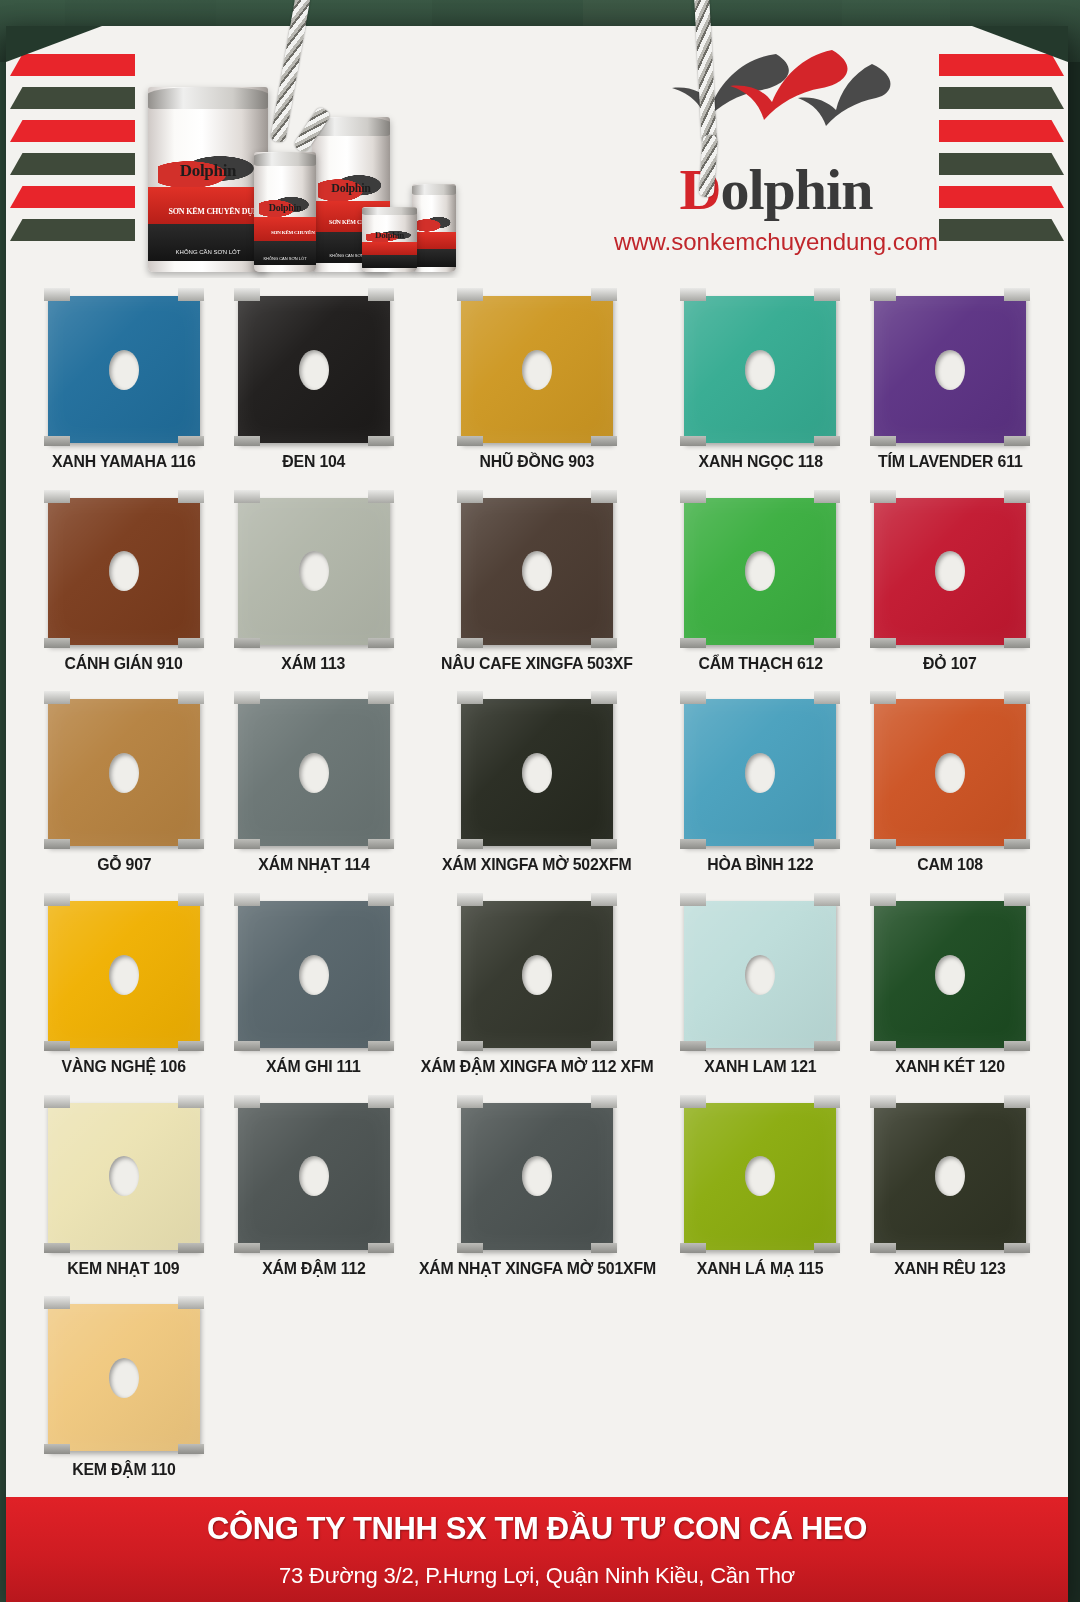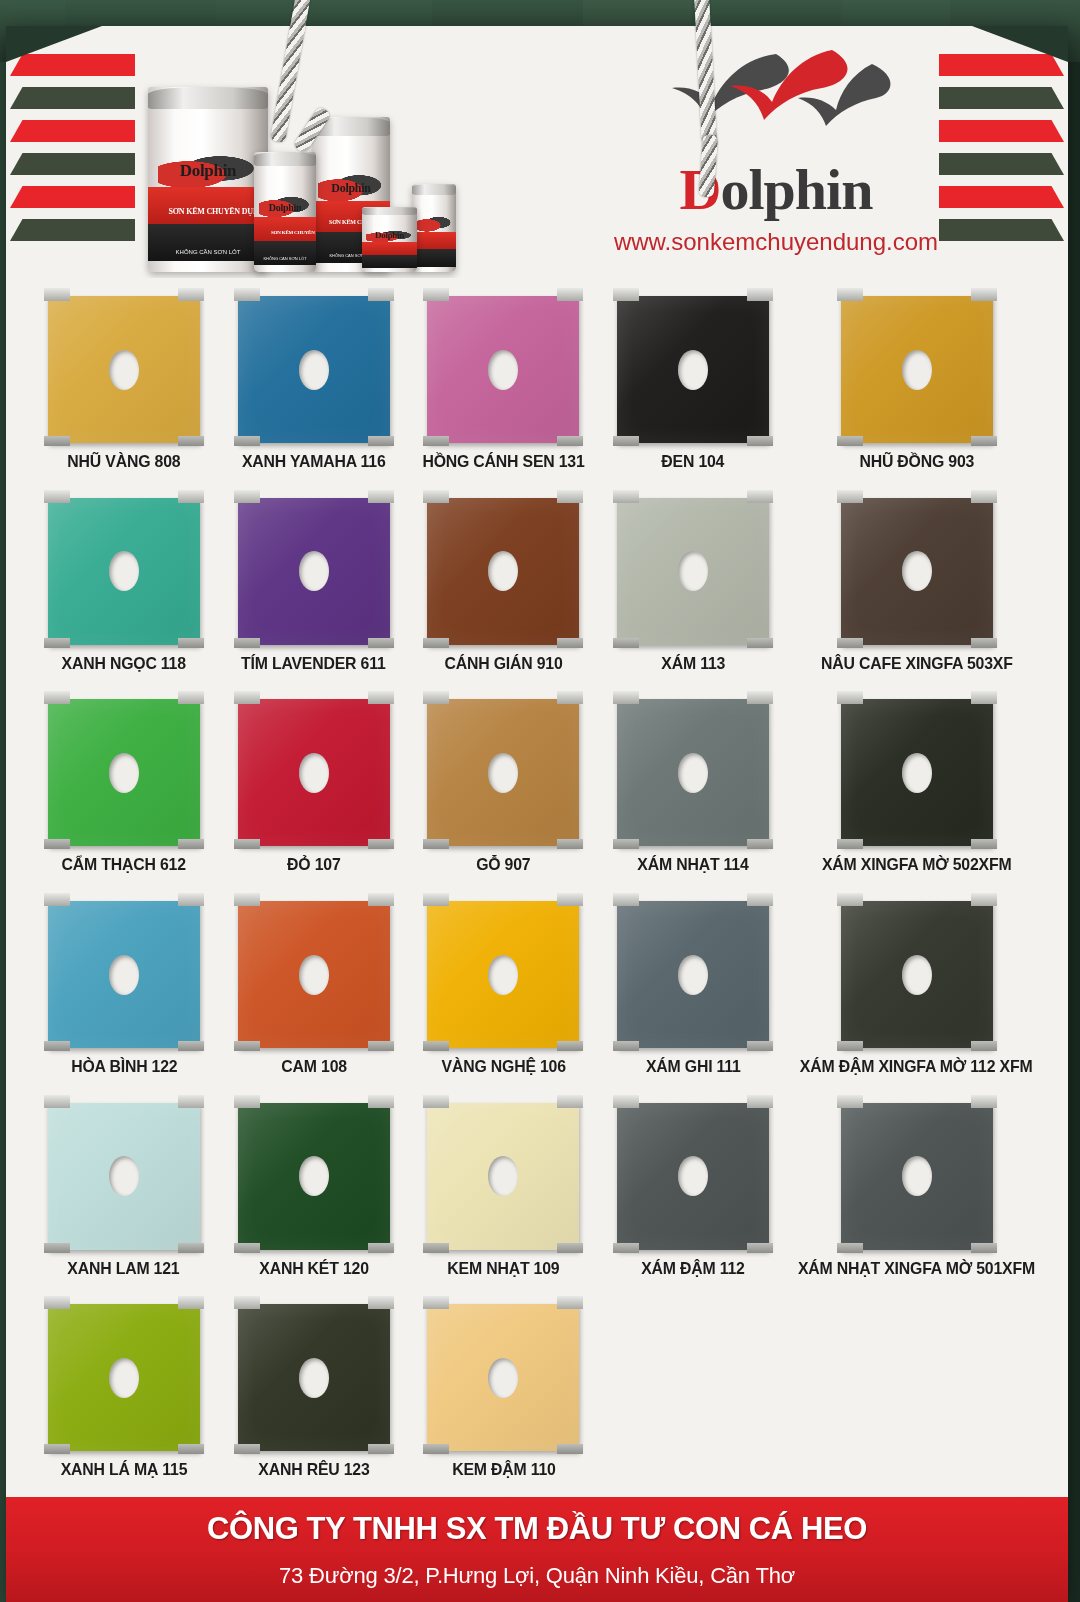--- a/index.html
+++ b/index.html
@@ -286,53 +286,29 @@
         </svg>
       </div>
       <div id="brand-name"><span class="cap">D</span><span>olphin</span></div>
       <div id="brand-url">www.sonkemchuyendung.com</div>
     </div>
   </div>
 
   <div id="grid">
       <div class="cell">
         <div class="chip-wrap">
-          <div class="chip" style="background: rgb(216, 169, 61);">
-            <div class="hole"></div>
-          </div>
-          <div class="clip l"></div>
-          <div class="clip-b l"></div>
-          <div class="clip r"></div>
-          <div class="clip-b r"></div>
-        </div>
-        <div class="swatch-label">NHŨ VÀNG 808</div>
-      </div>
-      <div class="cell">
-        <div class="chip-wrap">
           <div class="chip" style="background: rgb(31, 109, 155);">
             <div class="hole"></div>
           </div>
           <div class="clip l"></div>
           <div class="clip-b l"></div>
           <div class="clip r"></div>
           <div class="clip-b r"></div>
         </div>
         <div class="swatch-label">XANH YAMAHA 116</div>
-      </div>
-      <div class="cell">
-        <div class="chip-wrap">
-          <div class="chip" style="background: rgb(196, 98, 154);">
-            <div class="hole"></div>
-          </div>
-          <div class="clip l"></div>
-          <div class="clip-b l"></div>
-          <div class="clip r"></div>
-          <div class="clip-b r"></div>
-        </div>
-        <div class="swatch-label">HỒNG CÁNH SEN 131</div>
       </div>
       <div class="cell">
         <div class="chip-wrap">
           <div class="chip" style="background: rgb(28, 26, 25);">
             <div class="hole"></div>
           </div>
           <div class="clip l"></div>
           <div class="clip-b l"></div>
           <div class="clip r"></div>
           <div class="clip-b r"></div>

